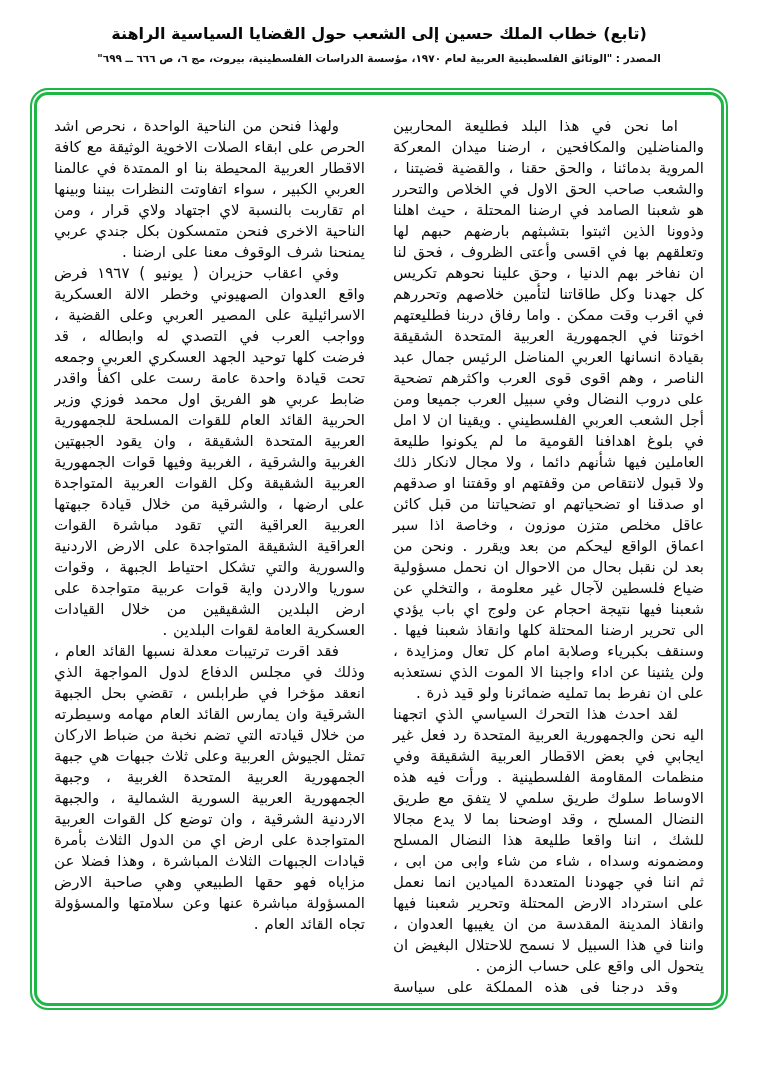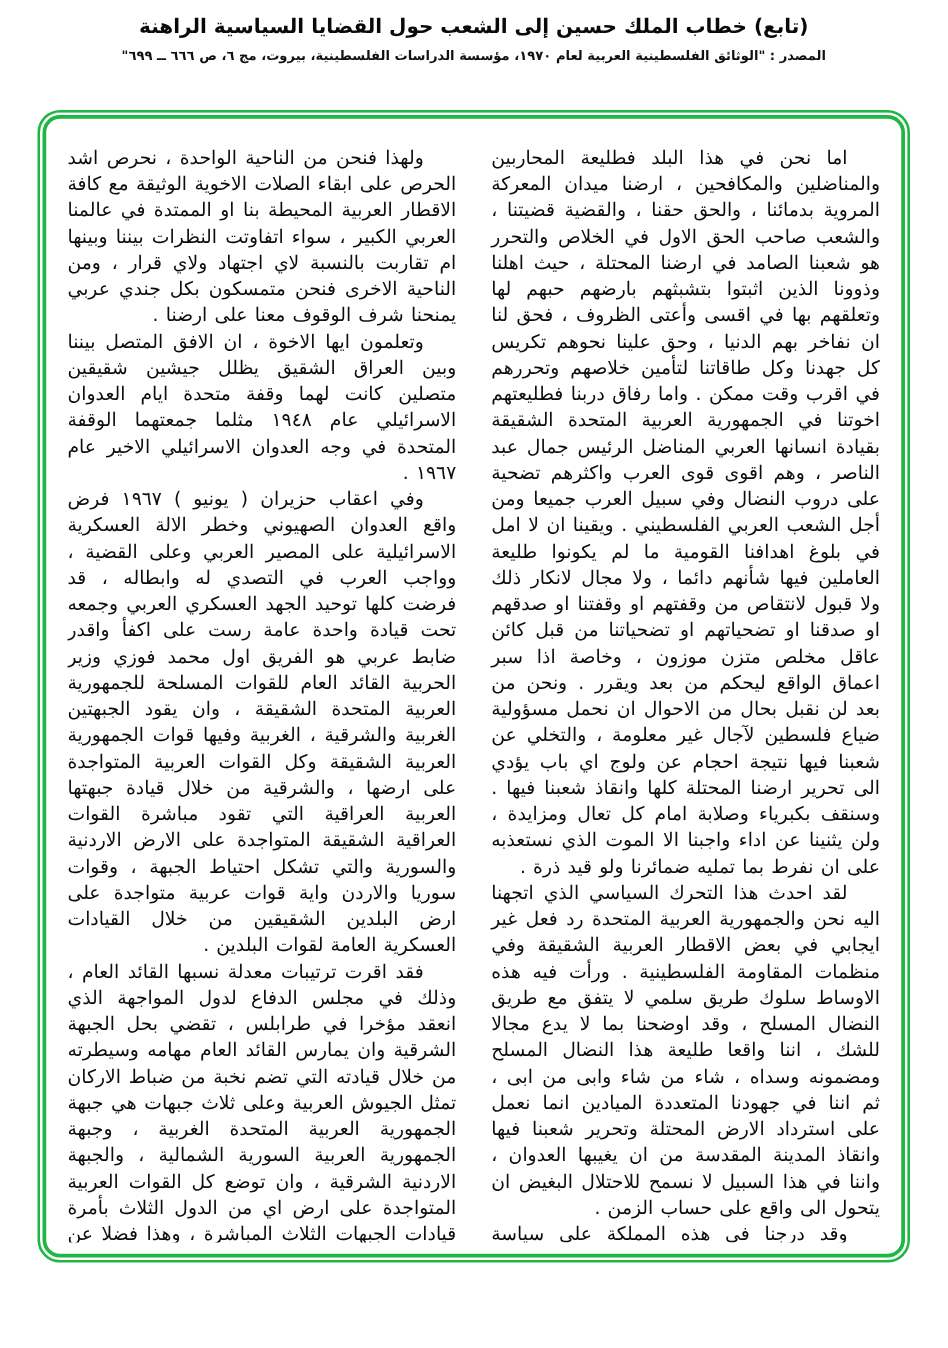--- a/index.html
+++ b/index.html
@@ -11,21 +11,21 @@
     width: 758px;
     height: 1078px;
     position: relative;
     overflow: hidden;
     font-family: "DejaVu Sans", sans-serif;
     color: #0c0c0c;
   }
   .header {
     direction: rtl;
     text-align: center;
-    padding-top: 11px;
+    padding-top: 24px;
   }
   .doc-title {
     font-size: 16px;
     font-weight: bold;
     letter-spacing: 0;
     color: #090909;
   }
   .doc-source {
     margin-top: 9px;
     font-size: 10.5px;
@@ -81,18 +81,17 @@
 
 <div class="frame">
   <div class="columns">
     <div class="column">
         <p class="para">اما نحن في هذا البلد فطليعة المحاربين والمناضلين والمكافحين ، ارضنا ميدان المعركة المروية بدمائنا ، والحق حقنا ، والقضية قضيتنا ، والشعب صاحب الحق الاول في الخلاص والتحرر هو شعبنا الصامد في ارضنا المحتلة ، حيث اهلنا وذوونا الذين اثبتوا بتشبثهم بارضهم حبهم لها وتعلقهم بها في اقسى وأعتى الظروف ، فحق لنا ان نفاخر بهم الدنيا ، وحق علينا نحوهم تكريس كل جهدنا وكل طاقاتنا لتأمين خلاصهم وتحررهم في اقرب وقت ممكن . واما رفاق دربنا فطليعتهم اخوتنا في الجمهورية العربية المتحدة الشقيقة بقيادة انسانها العربي المناضل الرئيس جمال عبد الناصر ، وهم اقوى قوى العرب واكثرهم تضحية على دروب النضال وفي سبيل العرب جميعا ومن أجل الشعب العربي الفلسطيني . ويقينا ان لا امل في بلوغ اهدافنا القومية ما لم يكونوا طليعة العاملين فيها شأنهم دائما ، ولا مجال لانكار ذلك ولا قبول لانتقاص من وقفتهم او وقفتنا او صدقهم او صدقنا او تضحياتهم او تضحياتنا من قبل كائن عاقل مخلص متزن موزون ، وخاصة اذا سبر اعماق الواقع ليحكم من بعد ويقرر . ونحن من بعد لن نقبل بحال من الاحوال ان نحمل مسؤولية ضياع فلسطين لآجال غير معلومة ، والتخلي عن شعبنا فيها نتيجة احجام عن ولوج اي باب يؤدي الى تحرير ارضنا المحتلة كلها وانقاذ شعبنا فيها . وسنقف بكبرياء وصلابة امام كل تعال ومزايدة ، ولن يثنينا عن اداء واجبنا الا الموت الذي نستعذبه على ان نفرط بما تمليه ضمائرنا ولو قيد ذرة .</p>
         <p class="para">لقد احدث هذا التحرك السياسي الذي اتجهنا اليه نحن والجمهورية العربية المتحدة رد فعل غير ايجابي في بعض الاقطار العربية الشقيقة وفي منظمات المقاومة الفلسطينية . ورأت فيه هذه الاوساط سلوك طريق سلمي لا يتفق مع طريق النضال المسلح ، وقد اوضحنا بما لا يدع مجالا للشك ، اننا واقعا طليعة هذا النضال المسلح ومضمونه وسداه ، شاء من شاء وابى من ابى ، ثم اننا في جهودنا المتعددة الميادين انما نعمل على استرداد الارض المحتلة وتحرير شعبنا فيها وانقاذ المدينة المقدسة من ان يغيبها العدوان ، واننا في هذا السبيل لا نسمح للاحتلال البغيض ان يتحول الى واقع على حساب الزمن .</p>
         <p class="para">وقد درجنا في هذه المملكة على سياسة عربية موطدة بحكم قوميتنا ووضعنا ومركزنا بين بدمائنا العربيات ، ان نكون مكانا للالتقاء مع اشقائنا في كل امر فيه خير العرب وعزتهم ووحدتهم ، وان نجعل من ترابنا الوطني موقعا لكل قوة عربية تحب ان تقف معنا هنا في جبهة النضال .</p>
       </div>
     <div class="column">
         <p class="para">ولهذا فنحن من الناحية الواحدة ، نحرص اشد الحرص على ابقاء الصلات الاخوية الوثيقة مع كافة الاقطار العربية المحيطة بنا او الممتدة في عالمنا العربي الكبير ، سواء اتفاوتت النظرات بيننا وبينها ام تقاربت بالنسبة لاي اجتهاد ولاي قرار ، ومن الناحية الاخرى فنحن متمسكون بكل جندي عربي يمنحنا شرف الوقوف معنا على ارضنا .</p>
-        <p class="para">وتعلمون ايها الاخوة ، ان الافق المتصل بيننا وبين العراق الشقيق يظلل جيشين شقيقين متصلين كانت لهما وقفة متحدة ايام العدوان الاسرائيلي عام ١٩٤٨ مثلما جمعتهما الوقفة المتحدة في وجه العدوان الاسرائيلي الاخير عام ١٩٦٧ .</p>
         <p class="para">وفي اعقاب حزيران ( يونيو ) ١٩٦٧ فرض واقع العدوان الصهيوني وخطر الالة العسكرية الاسرائيلية على المصير العربي وعلى القضية ، وواجب العرب في التصدي له وابطاله ، قد فرضت كلها توحيد الجهد العسكري العربي وجمعه تحت قيادة واحدة عامة رست على اكفأ واقدر ضابط عربي هو الفريق اول محمد فوزي وزير الحربية القائد العام للقوات المسلحة للجمهورية العربية المتحدة الشقيقة ، وان يقود الجبهتين الغربية والشرقية ، الغربية وفيها قوات الجمهورية العربية الشقيقة وكل القوات العربية المتواجدة على ارضها ، والشرقية من خلال قيادة جبهتها العربية العراقية التي تقود مباشرة القوات العراقية الشقيقة المتواجدة على الارض الاردنية والسورية والتي تشكل احتياط الجبهة ، وقوات سوريا والاردن واية قوات عربية متواجدة على ارض البلدين الشقيقين من خلال القيادات العسكرية العامة لقوات البلدين .</p>
         <p class="para">فقد اقرت ترتيبات معدلة نسبها القائد العام ، وذلك في مجلس الدفاع لدول المواجهة الذي انعقد مؤخرا في طرابلس ، تقضي بحل الجبهة الشرقية وان يمارس القائد العام مهامه وسيطرته من خلال قيادته التي تضم نخبة من ضباط الاركان تمثل الجيوش العربية وعلى ثلاث جبهات هي جبهة الجمهورية العربية المتحدة الغربية ، وجبهة الجمهورية العربية السورية الشمالية ، والجبهة الاردنية الشرقية ، وان توضع كل القوات العربية المتواجدة على ارض اي من الدول الثلاث بأمرة قيادات الجبهات الثلاث المباشرة ، وهذا فضلا عن مزاياه فهو حقها الطبيعي وهي صاحبة الارض المسؤولة مباشرة عنها وعن سلامتها والمسؤولة تجاه القائد العام .</p>
       </div>
   </div>
 </div>
 
 </body></html>

